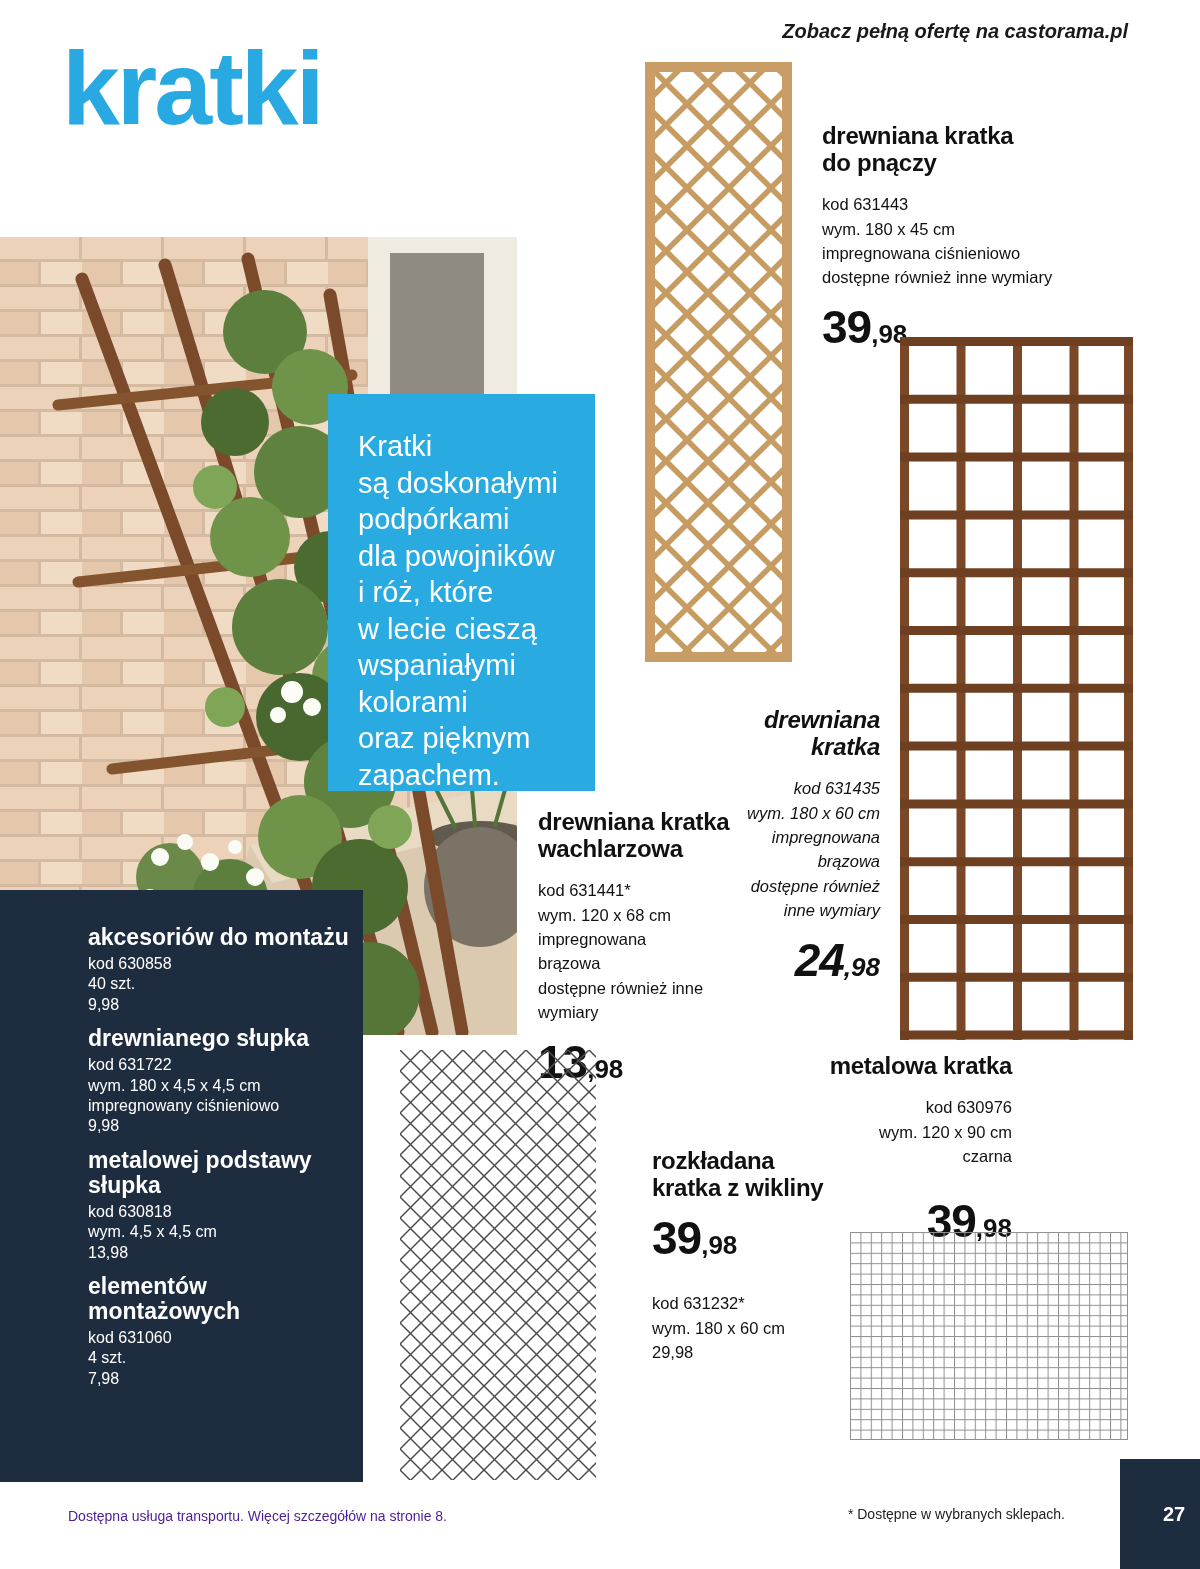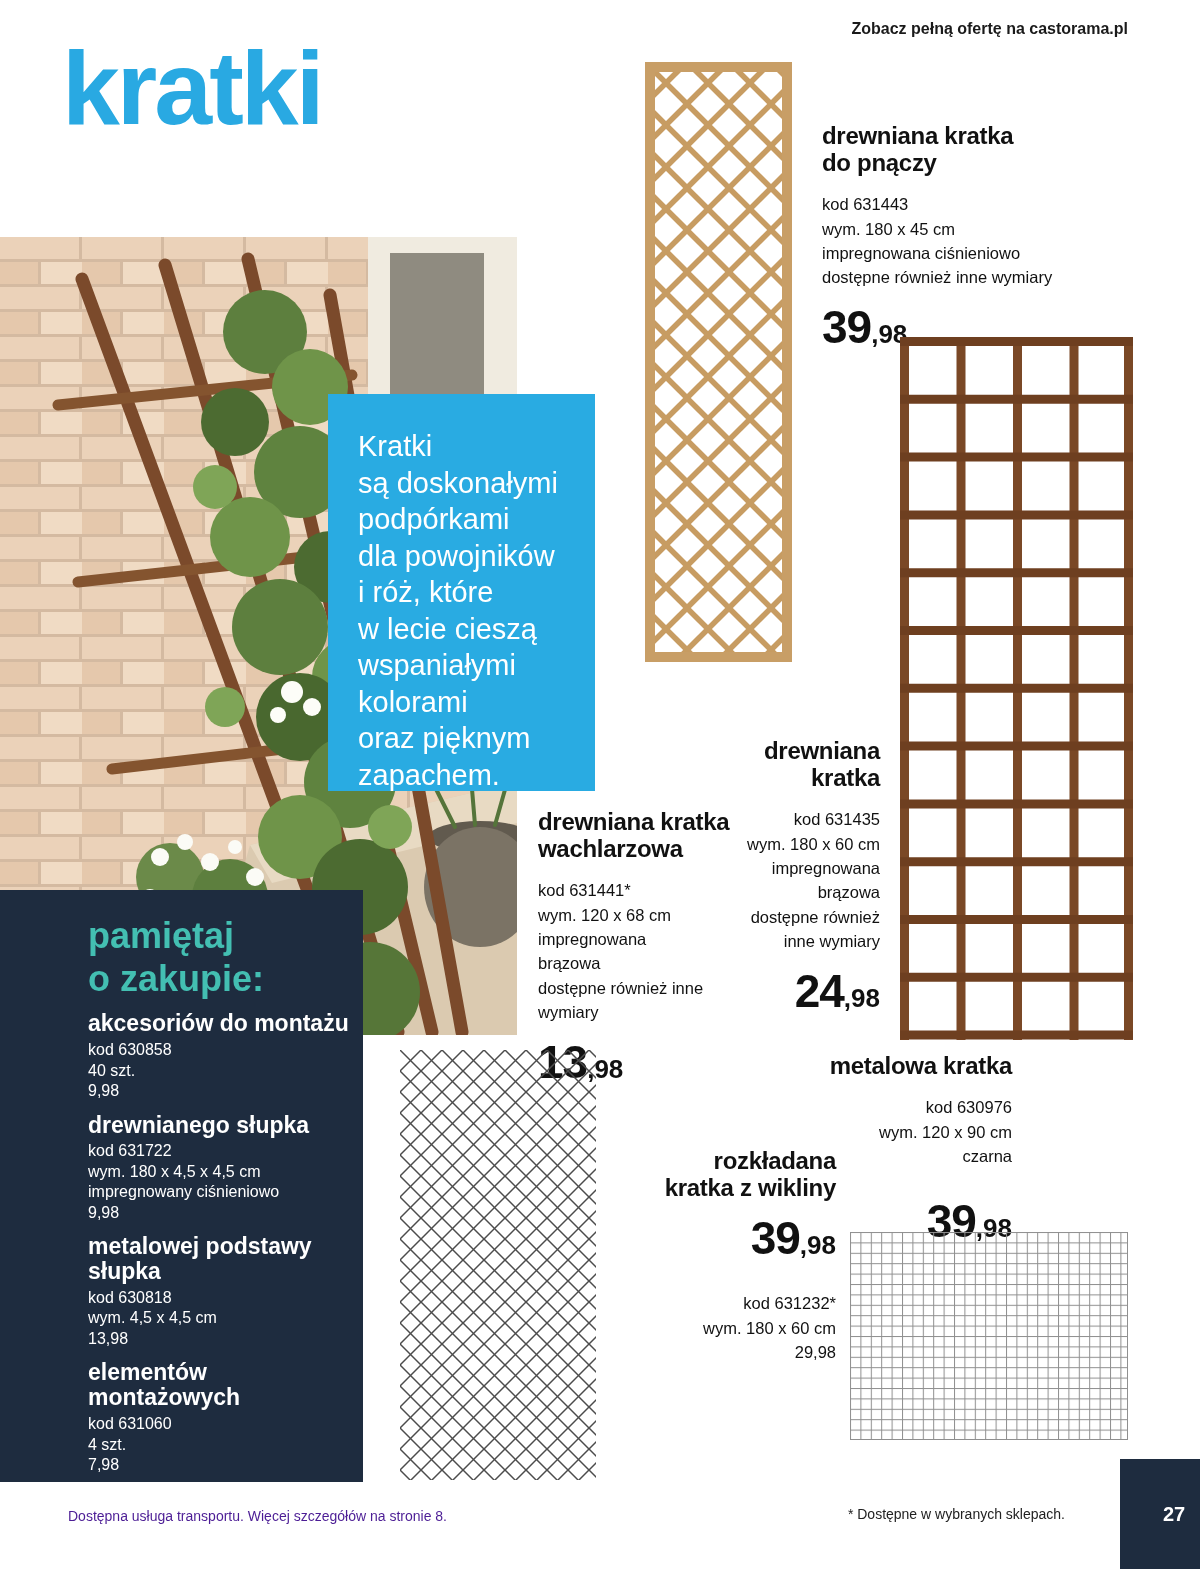--- a/index.html
+++ b/index.html
@@ -1,19 +1,19 @@
 <!DOCTYPE html>
 <html><head>
 <meta charset="utf-8">
 <style>
   html,body{margin:0;padding:0;background:#fff;}
   .page{position:relative;width:1200px;height:1569px;background:#ffffff;
         font-family:"Liberation Sans",sans-serif;color:#111;overflow:hidden;}
 
-  .header-link{position:absolute;top:20px;right:72px;font-size:16px;font-weight:bold;color:#1a1a1a;}
+  .header-link{position:absolute;top:20px;right:72px;font-size:20px;font-weight:bold;color:#1a1a1a;font-style:italic;}
 
   .title{position:absolute;left:62px;top:36px;margin:0;font-size:104px;font-weight:bold;
          color:#29a9e2;letter-spacing:-3px;line-height:1;}
 
   .photo{position:absolute;left:0;top:237px;width:517px;height:798px;overflow:hidden;}
 
   .intro{position:absolute;left:328px;top:394px;width:267px;height:397px;background:#29abe2;}
   .intro-text{position:absolute;left:30px;top:34px;font-size:29px;line-height:1.26;color:#ffffff;
               white-space:pre-line;}
 
@@ -23,23 +23,23 @@
   .img-wicker{left:400px;top:1050px;}
   .img-metal{left:850px;top:1232px;}
 
   .product{position:absolute;}
   .ptitle{font-size:24px;font-weight:bold;line-height:1.13;color:#111;white-space:pre-line;letter-spacing:-0.3px;}
   .pdetails{font-size:16.5px;line-height:1.48;color:#111;white-space:pre-line;margin-top:16px;}
   .price{font-size:46px;font-weight:bold;color:#111;margin-top:14px;letter-spacing:-1px;line-height:1;}
   .price .dec{font-size:26px;letter-spacing:0;}
 
   .p1{left:822px;top:122px;width:340px;}
-  .p2{left:640px;top:737px;width:240px;text-align:right;}
+  .p2{left:640px;top:706px;width:240px;text-align:right;font-style:italic;}
   .p3{left:538px;top:808px;width:260px;}
-  .p4{left:596px;top:1147px;width:240px;text-align:right;}
+  .p4{left:652px;top:1147px;width:240px;}
   .p4 .pdetails2{font-size:16.5px;line-height:1.48;white-space:pre-line;margin-top:30px;}
   .p5{left:762px;top:1052px;width:250px;text-align:right;}
   .p5 .price{margin-top:30px;}
 
   .reminder{position:absolute;left:0;top:890px;width:363px;height:592px;background:#1e2c3f;
             color:#fff;padding:24px 10px 0 88px;box-sizing:border-box;}
   .reminder-heading{font-size:36px;font-weight:bold;color:#43bfb2;line-height:1.2;
                     white-space:pre-line;margin-bottom:8px;}
   .r-item{margin-top:11px;}
   .r-title{font-size:23px;font-weight:bold;line-height:1.08;white-space:pre-line;}
@@ -229,22 +229,20 @@
     <div class="pdetails">kod 631441*
 wym. 120 x 68 cm
 impregnowana
 brązowa
 dostępne również inne
 wymiary</div>
     <div class="price"><span>13</span><span class="dec">,98</span></div>
   </div>
 
   <div class="reminder">
-    <div class="reminder-heading">pamiętaj
-o zakupie:</div>
     <div class="r-item">
       <div class="r-title">akcesoriów do montażu</div>
       <div class="r-details">kod 630858
 40 szt.
 9,98</div>
     </div>
     <div class="r-item">
       <div class="r-title">drewnianego słupka</div>
       <div class="r-details">kod 631722
 wym. 180 x 4,5 x 4,5 cm

